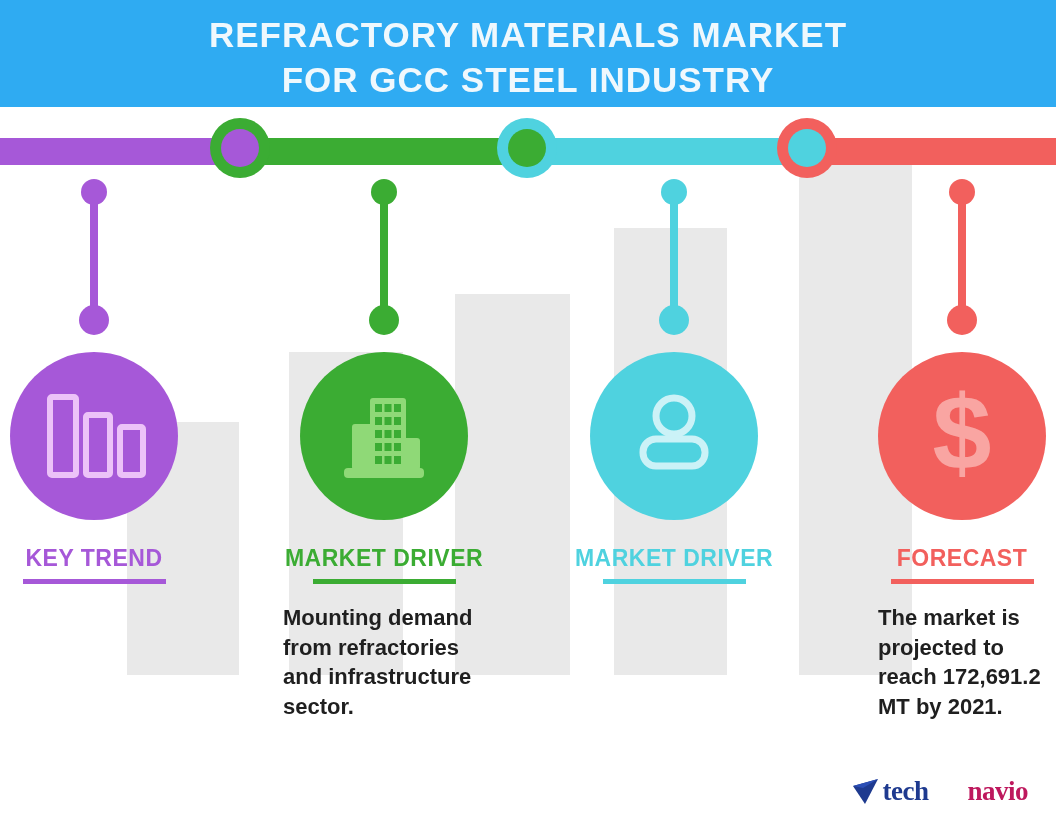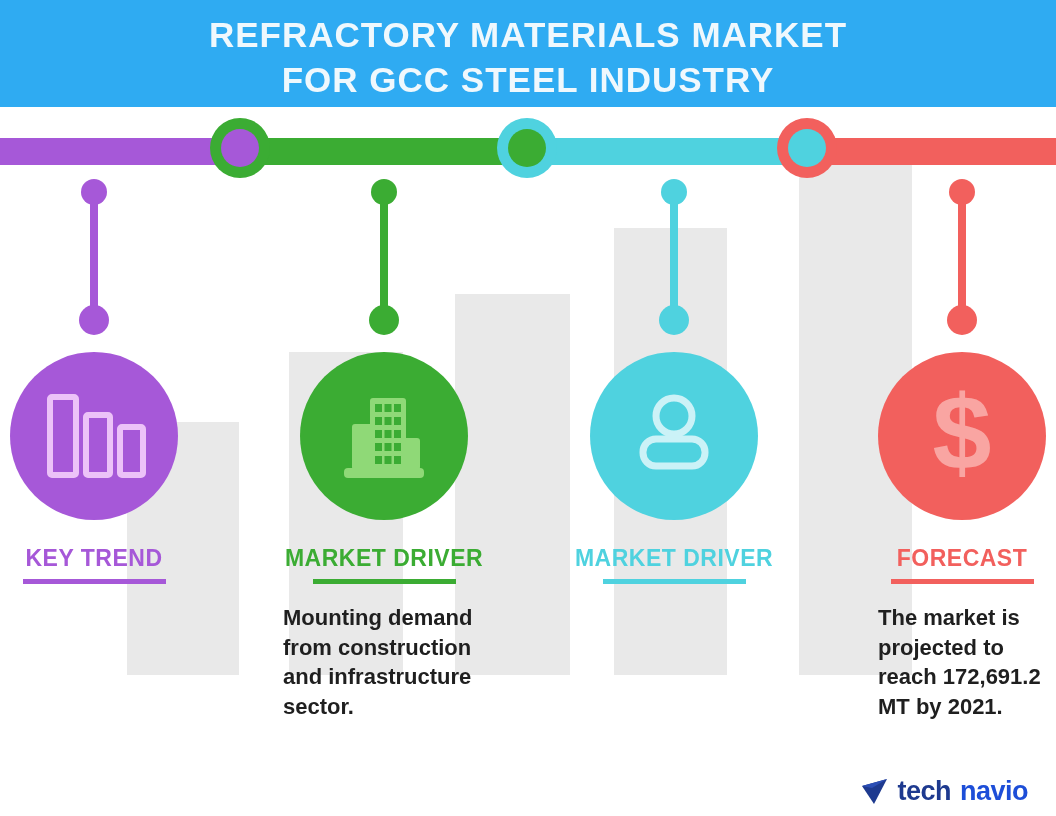--- a/index.html
+++ b/index.html
@@ -46,21 +46,21 @@
   .c1 .dot-top{left:371px}.c1 .dot-line{left:380px}.c1 .dot-bottom{left:369px}
   .c1 .big-circle{left:300px}.c1 .heading{left:264px}.c1 .underline{left:313px}.c1 .body-text{left:283px}
   .c2 .dot-top{left:661px}.c2 .dot-line{left:670px}.c2 .dot-bottom{left:659px}
   .c2 .big-circle{left:590px}.c2 .heading{left:554px}.c2 .underline{left:603px}.c2 .body-text{left:597px}
   .c3 .dot-top{left:949px}.c3 .dot-line{left:958px}.c3 .dot-bottom{left:947px}
   .c3 .big-circle{left:878px}.c3 .heading{left:842px}.c3 .underline{left:891px}.c3 .body-text{left:878px}
   .dollar{font-size:106px;font-weight:bold;color:var(--light);line-height:1;margin-top:-8px;}
   
   #logo{
     position:absolute;right:28px;top:776px;height:30px;z-index:5;
-    display:flex;align-items:center;gap:9px;
+    display:flex;align-items:center;gap:3px;font-family:Liberation Serif, serif;
   }
   #logo .logo-text{font-size:27px;font-weight:bold;letter-spacing:-0.5px;line-height:1;}
 </style>
 </head>
 <body>
 
 <div id="canvas">
 
   <div class="bg-bar" style="left: 127px; top: 422px; width: 112px; height: 253px; background: rgb(233, 233, 233);"></div>
   <div class="bg-bar" style="left: 289px; top: 352px; width: 114px; height: 323px; background: rgb(233, 233, 233);"></div>
@@ -128,21 +128,21 @@
             <rect x="60" y="57" width="7" height="8"></rect>
           <rect x="41" y="70" width="7" height="8"></rect>
             <rect x="50.5" y="70" width="7" height="8"></rect>
             <rect x="60" y="70" width="7" height="8"></rect>
         </g>
       </svg>
     </div>
     <div class="heading">MARKET DRIVER</div>
     <div class="underline"></div>
     <div class="body-text">Mounting demand
-from construction
+from refractories
 and infrastructure
 sector.</div>
   </div>
 
   <div class="col-group c2" style="--col: #4FD2DF; --light: #CBF2F7;">
     <div class="dot-top"></div>
     <div class="dot-line"></div>
     <div class="dot-bottom"></div>
     <div class="big-circle">
       <svg width="100" height="100" viewBox="0 0 100 100">
@@ -168,16 +168,16 @@
 reach 172,691.2
 MT by 2021.</div>
   </div>
 
   <div id="logo">
     <svg width="27" height="27" viewBox="0 0 27 27">
       <polygon id="logo-arrow-main" points="1,8 26,1 13,26" fill="#1E3A8F"></polygon>
       <polygon id="logo-arrow-facet" points="1,8 26,1 11,10" fill="#2B4EB5"></polygon>
     </svg>
     <span class="logo-text" id="logo-tech" style="color: rgb(30, 58, 143);">tech</span>
-    <span class="logo-text" id="logo-navio" style="color: #1d4ed8;">navio</span>
+    <span class="logo-text" id="logo-navio" style="color: #be185d; margin-left: 36px;">navio</span>
   </div>
 
 </div>
 
 </body></html>

